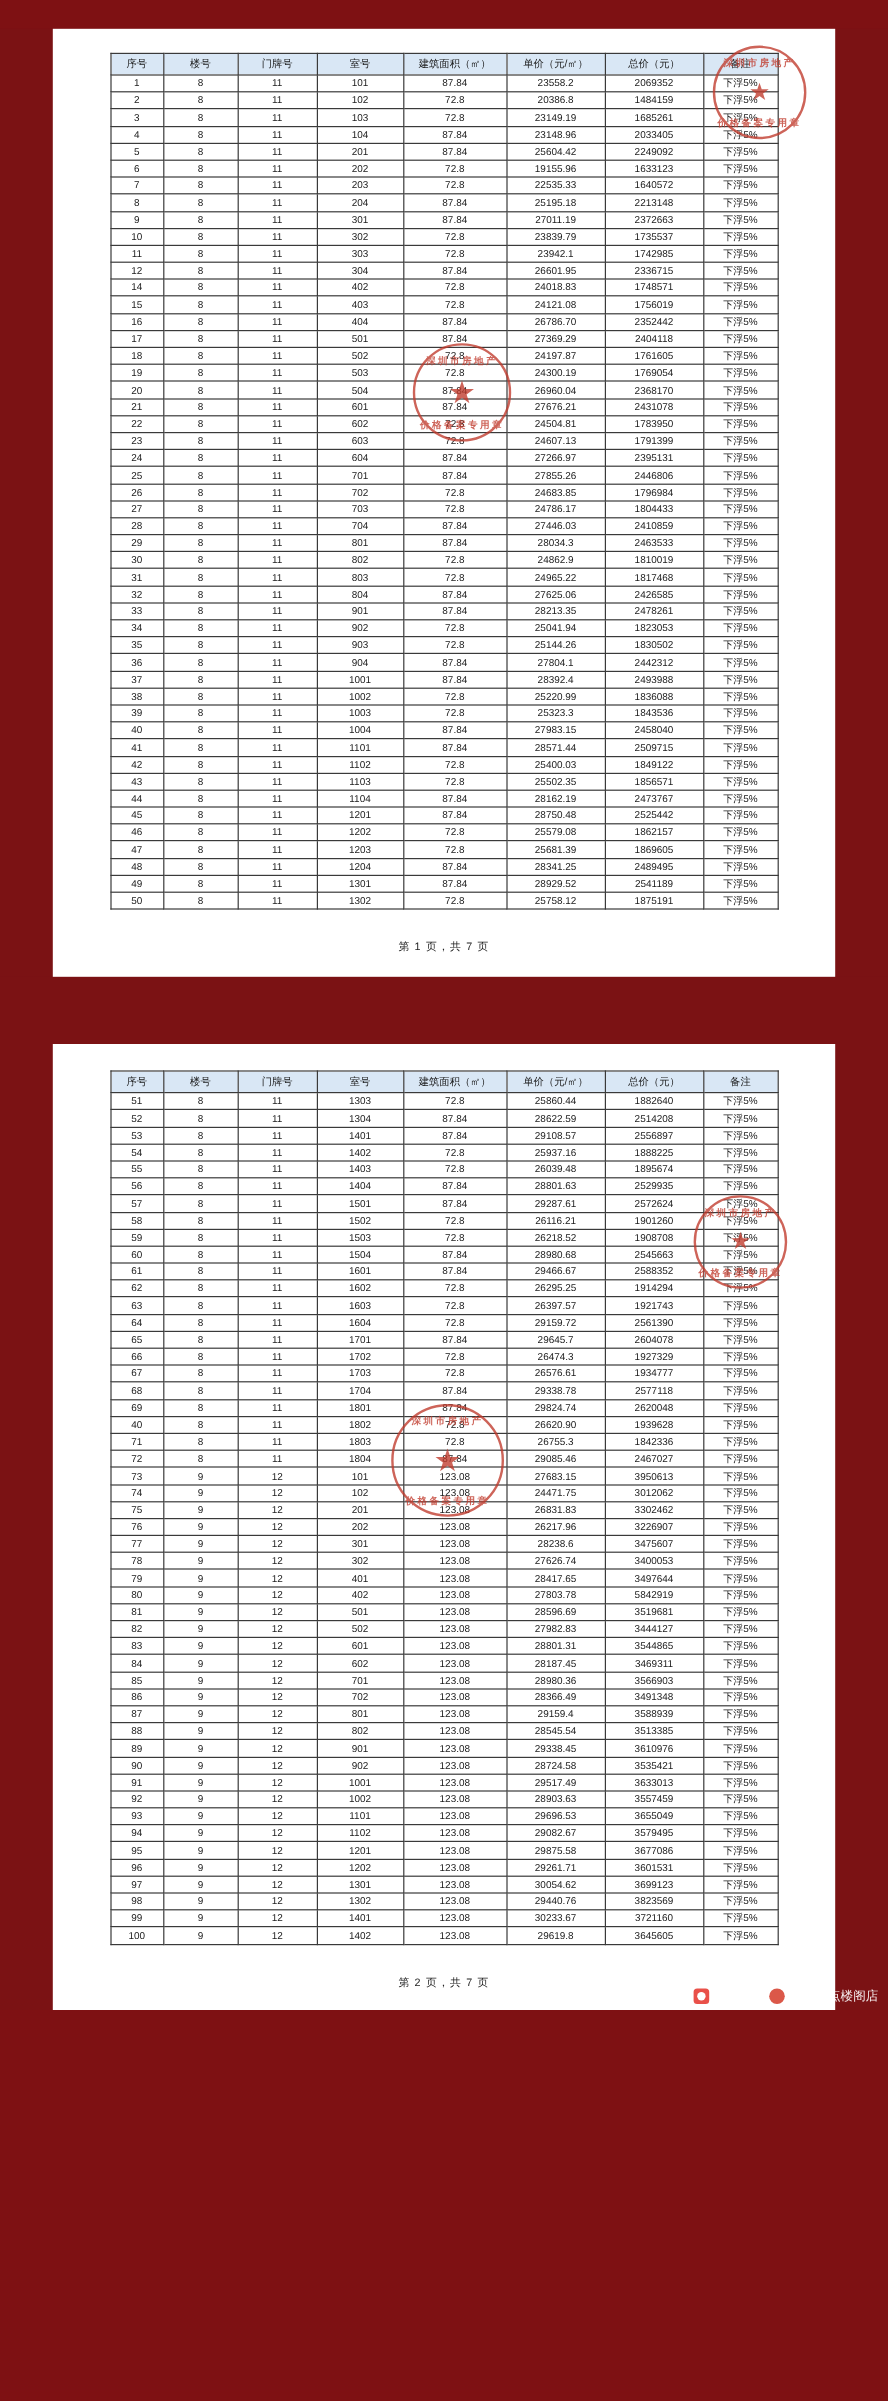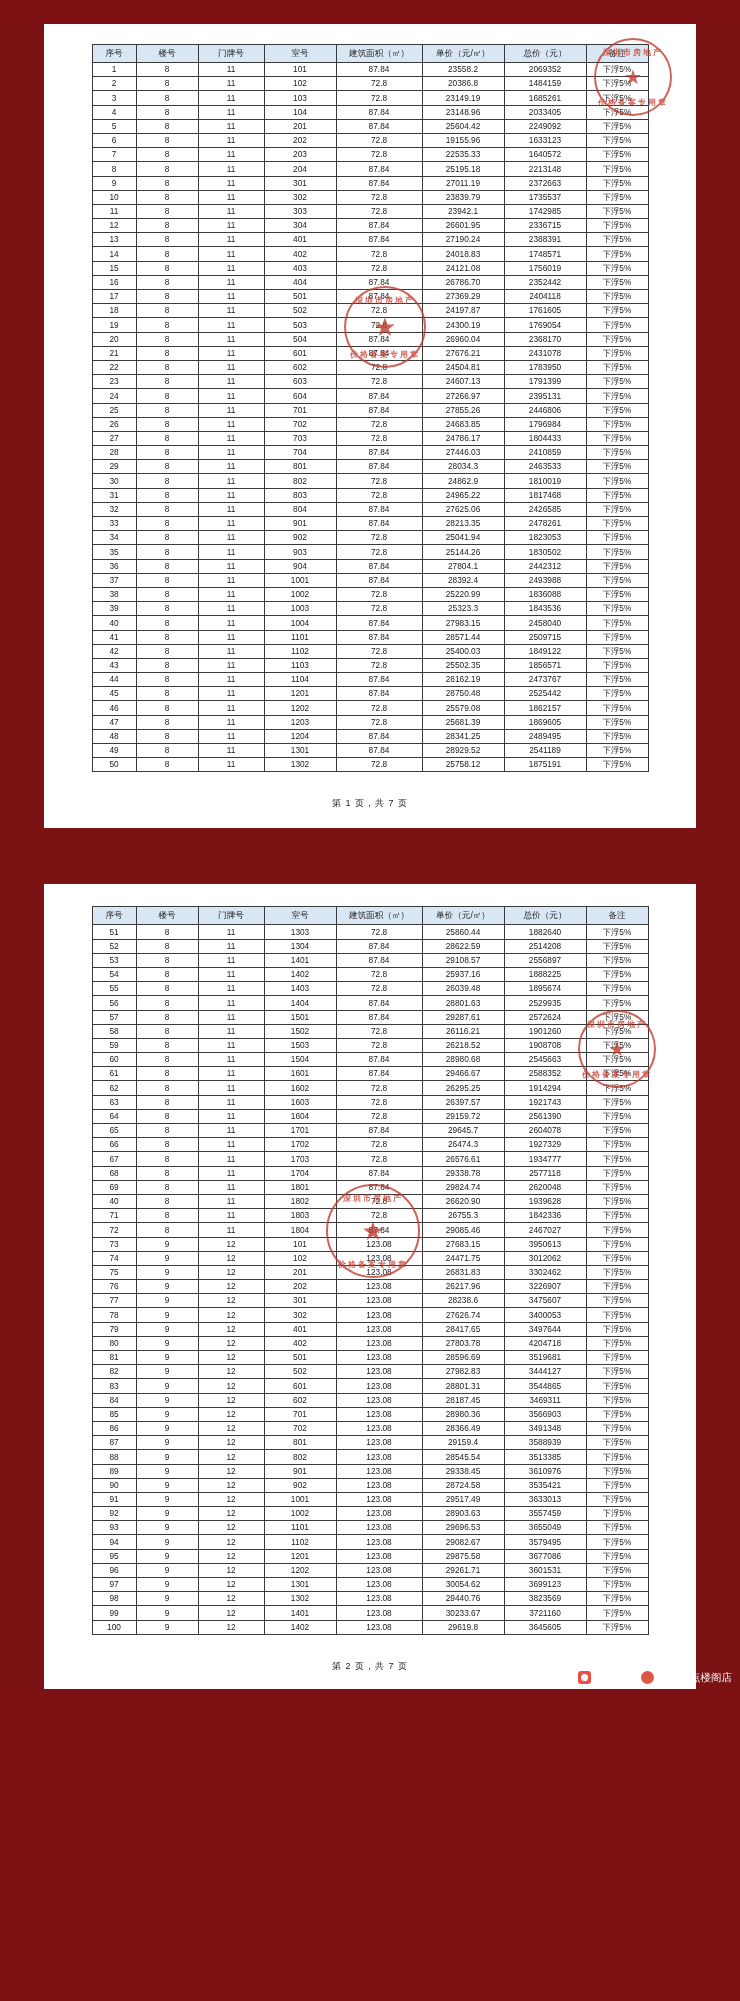--- a/index.html
+++ b/index.html
@@ -288,30 +288,20 @@
             <td>12</td>
             <td>8</td>
             <td>11</td>
             <td>304</td>
             <td>87.84</td>
             <td>26601.95</td>
             <td>2336715</td>
             <td>下浮5%</td>
           </tr>
           <tr>
-            <td>13</td>
-            <td>8</td>
-            <td>11</td>
-            <td>401</td>
-            <td>87.84</td>
-            <td>27190.24</td>
-            <td>2388391</td>
-            <td>下浮5%</td>
-          </tr>
-          <tr>
             <td>14</td>
             <td>8</td>
             <td>11</td>
             <td>402</td>
             <td>72.8</td>
             <td>24018.83</td>
             <td>1748571</td>
             <td>下浮5%</td>
           </tr>
           <tr>
@@ -1007,21 +997,21 @@
             <td>3497644</td>
             <td>下浮5%</td>
           </tr>
           <tr>
             <td>80</td>
             <td>9</td>
             <td>12</td>
             <td>402</td>
             <td>123.08</td>
             <td>27803.78</td>
-            <td>4204718</td>
+            <td>5842919</td>
             <td>下浮5%</td>
           </tr>
           <tr>
             <td>81</td>
             <td>9</td>
             <td>12</td>
             <td>501</td>
             <td>123.08</td>
             <td>28596.69</td>
             <td>3519681</td>

